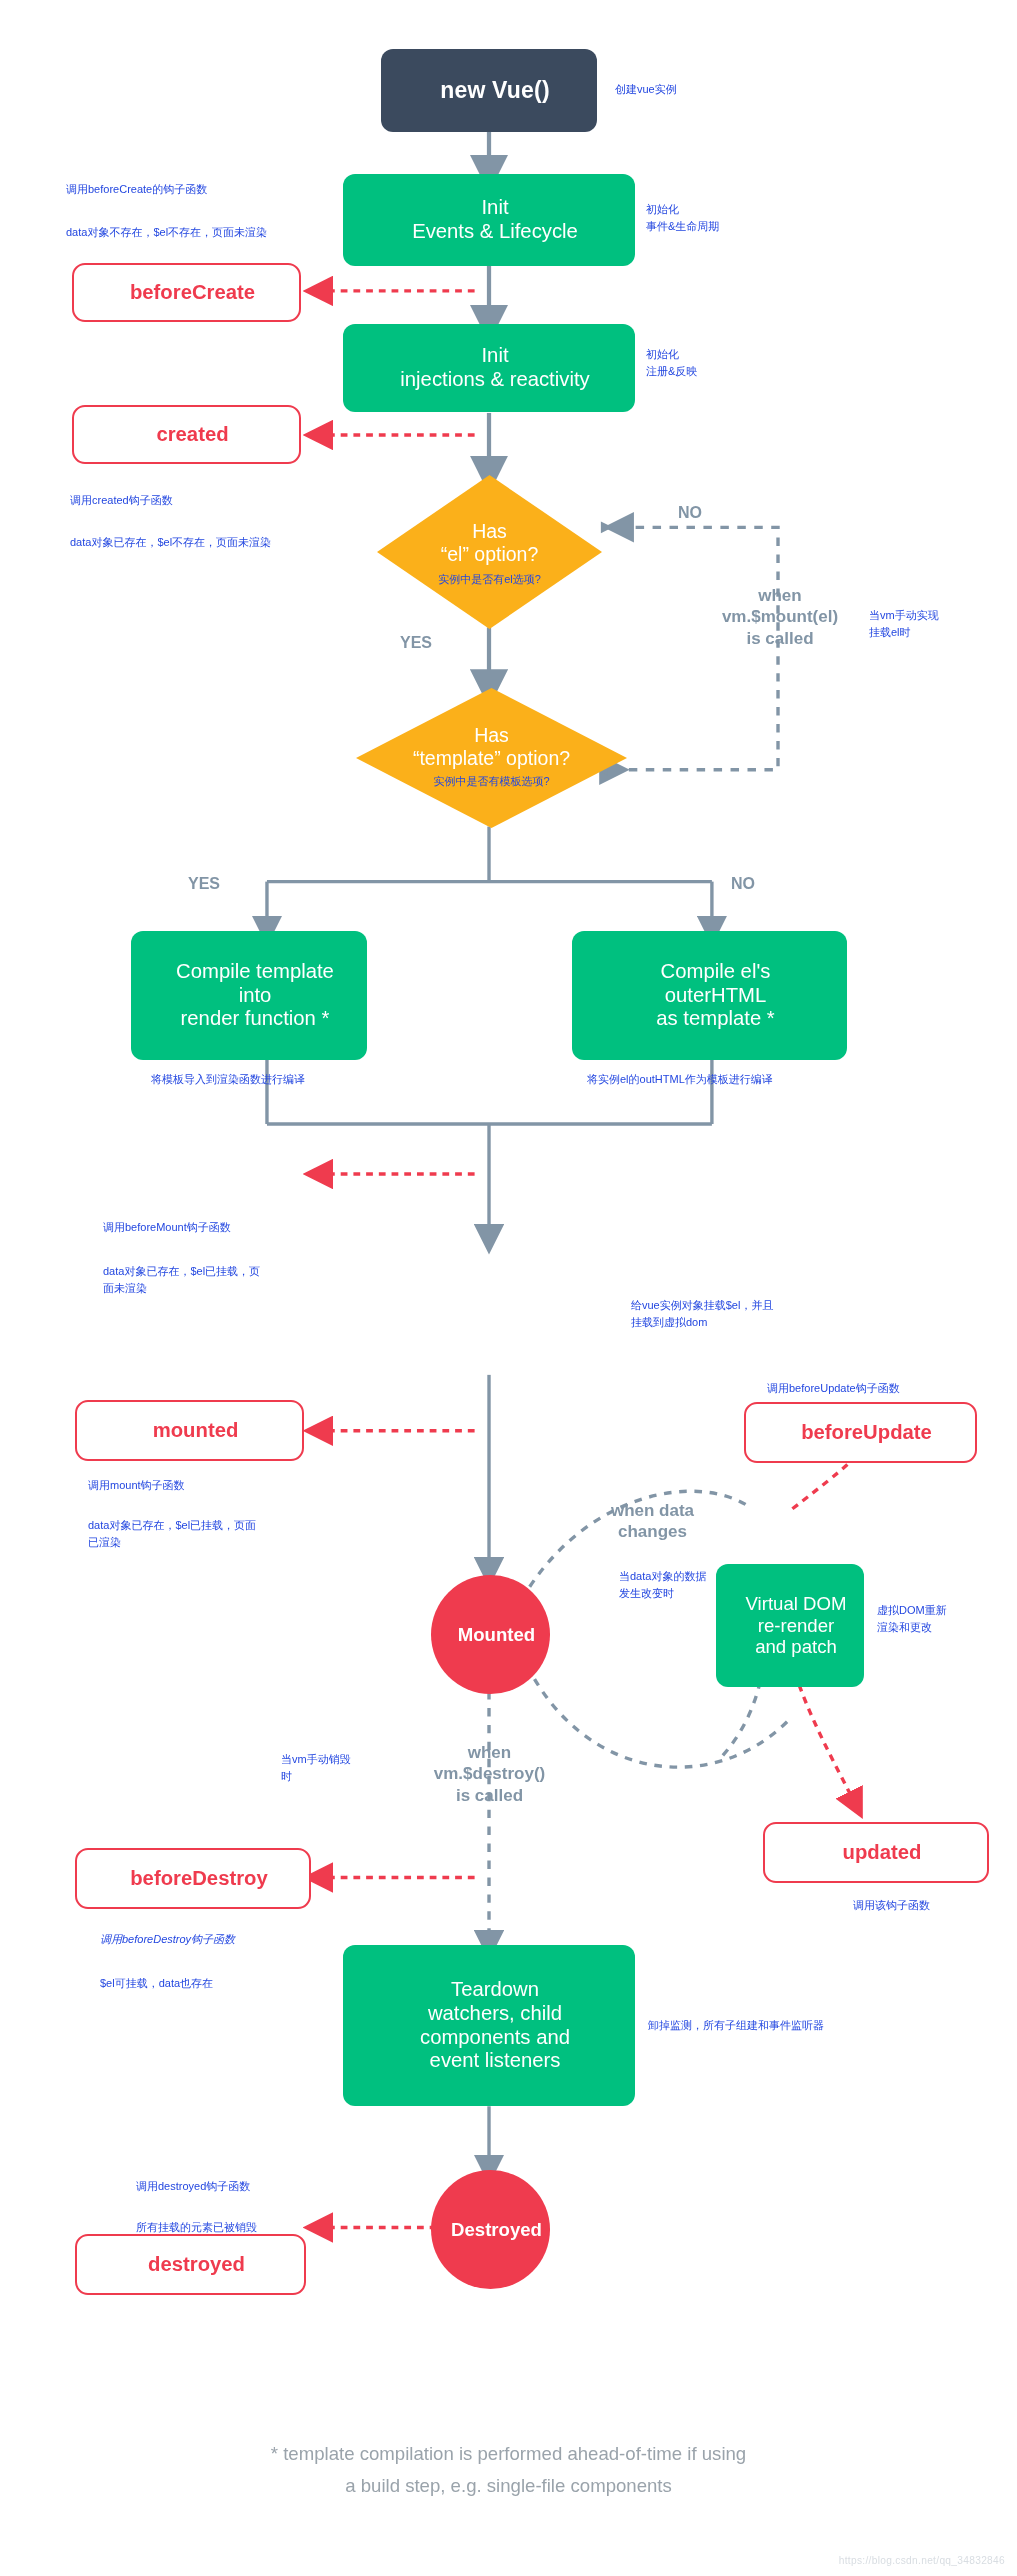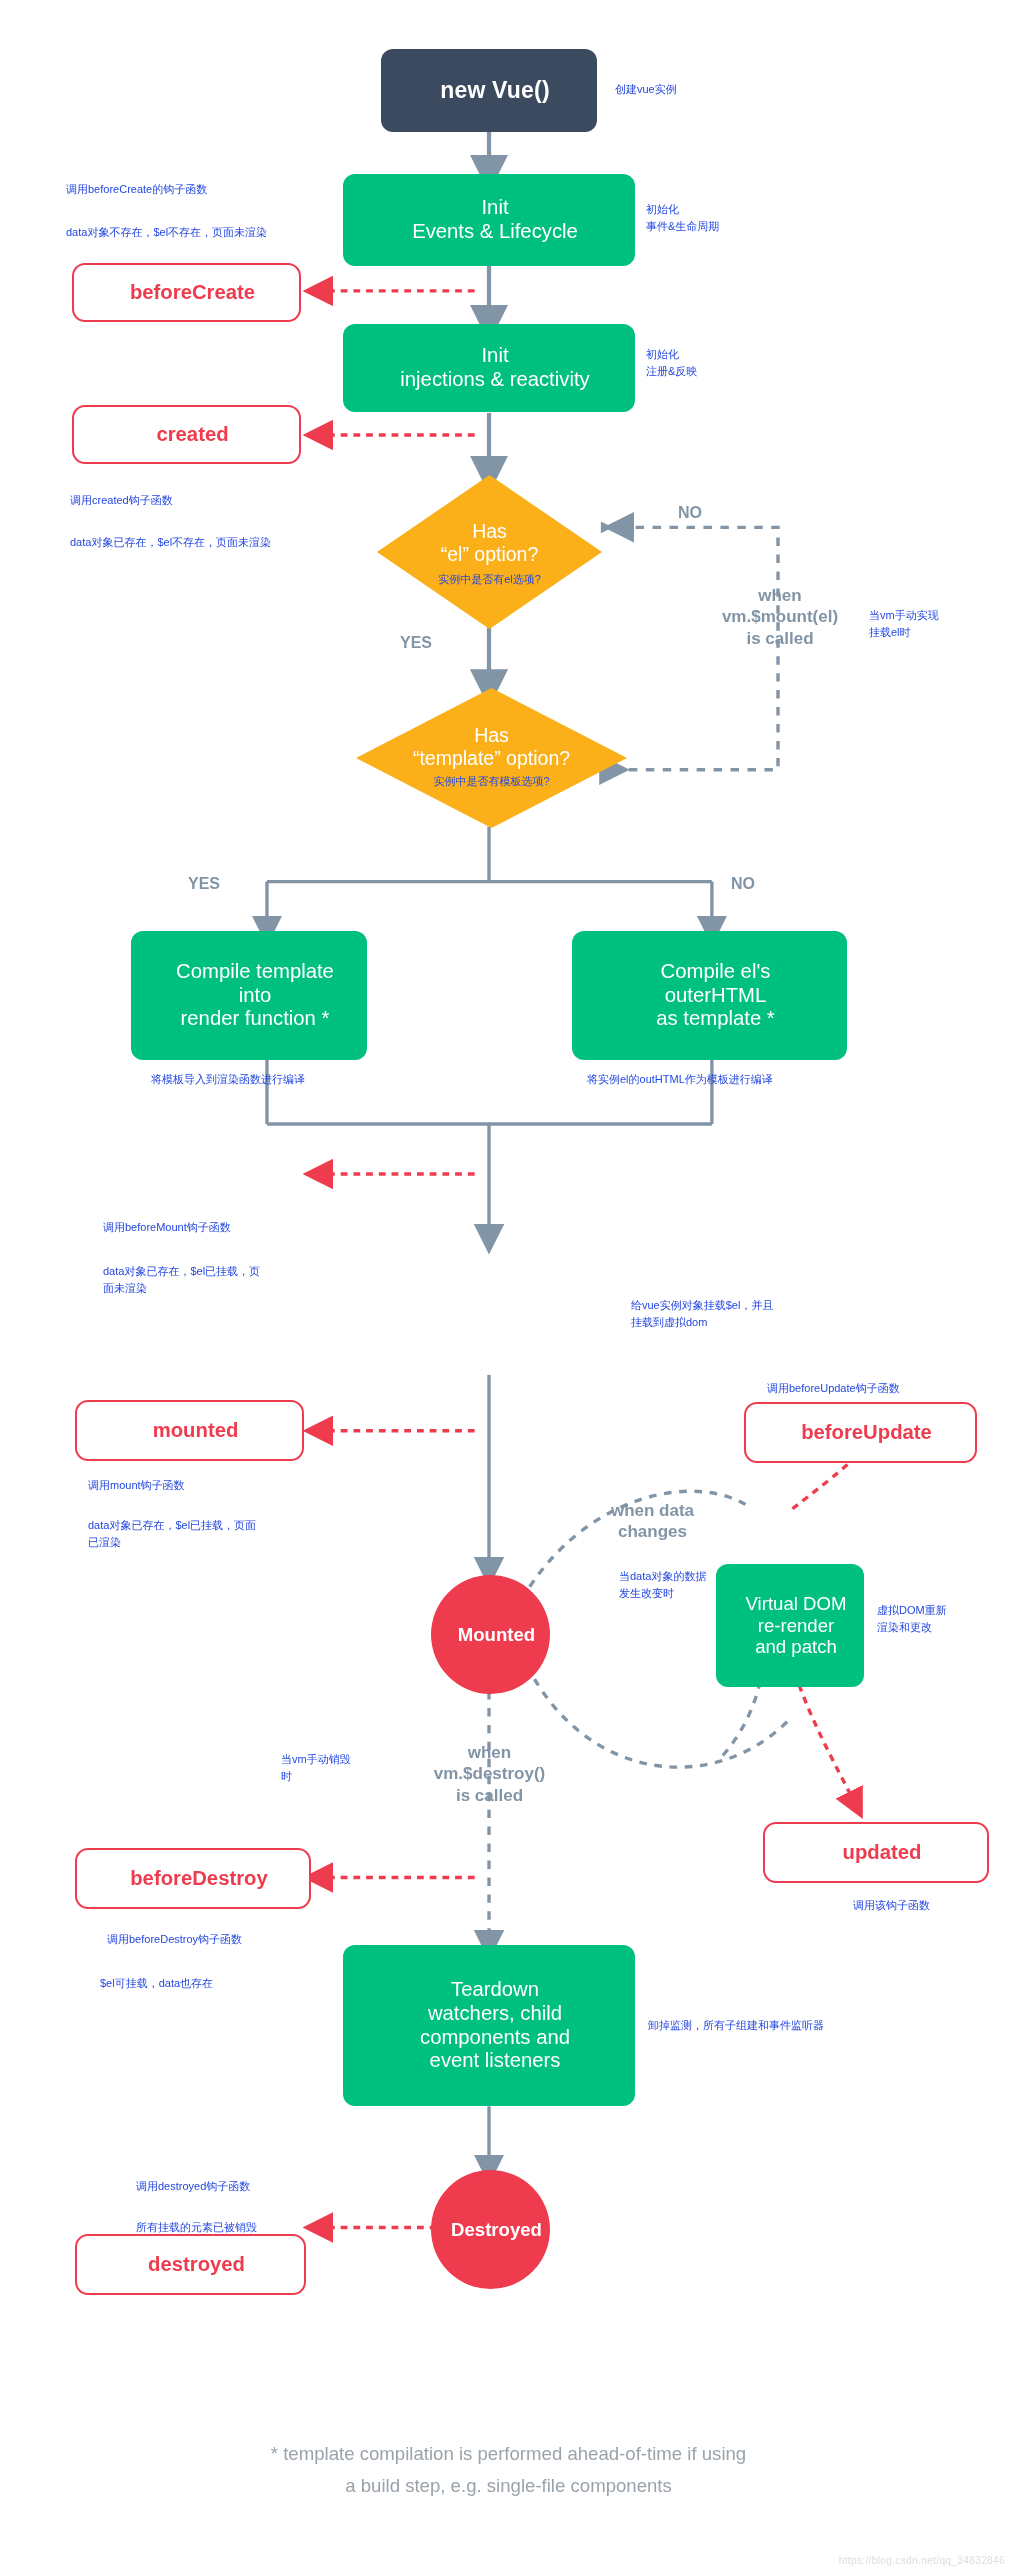--- a/index.html
+++ b/index.html
@@ -239,21 +239,21 @@
 is called</div>
 
   <div class="node n-hook" style="left:763px; top:1814px; width:226px; height:61px;margin-top:8px;">
     <span>updated</span>
   </div>
   <div class="cn" style="left:821px; top:1897px;margin-left:32px;">调用该钩子函数</div>
 
   <div class="node n-hook" style="left:75px; top:1848px; width:236px; height:61px;">
     <span>beforeDestroy</span>
   </div>
-  <div class="cn" style="left:107px; top:1931px;">调用beforeDestroy钩子函数</div>
+  <div class="cn" style="left:100px; top:1931px;font-style:italic;">调用beforeDestroy钩子函数</div>
   <div class="cn" style="left:100px; top:1975px;">$el可挂载，data也存在</div>
 
   <div class="node n-green" style="left:343px; top:1945px; width:292px; height:161px; white-space:pre-line;">
     <span>Teardown
 watchers, child
 components and
 event listeners</span>
   </div>
   <div class="cn" style="left:648px; top:2017px;">卸掉监测，所有子组建和事件监听器</div>
 

